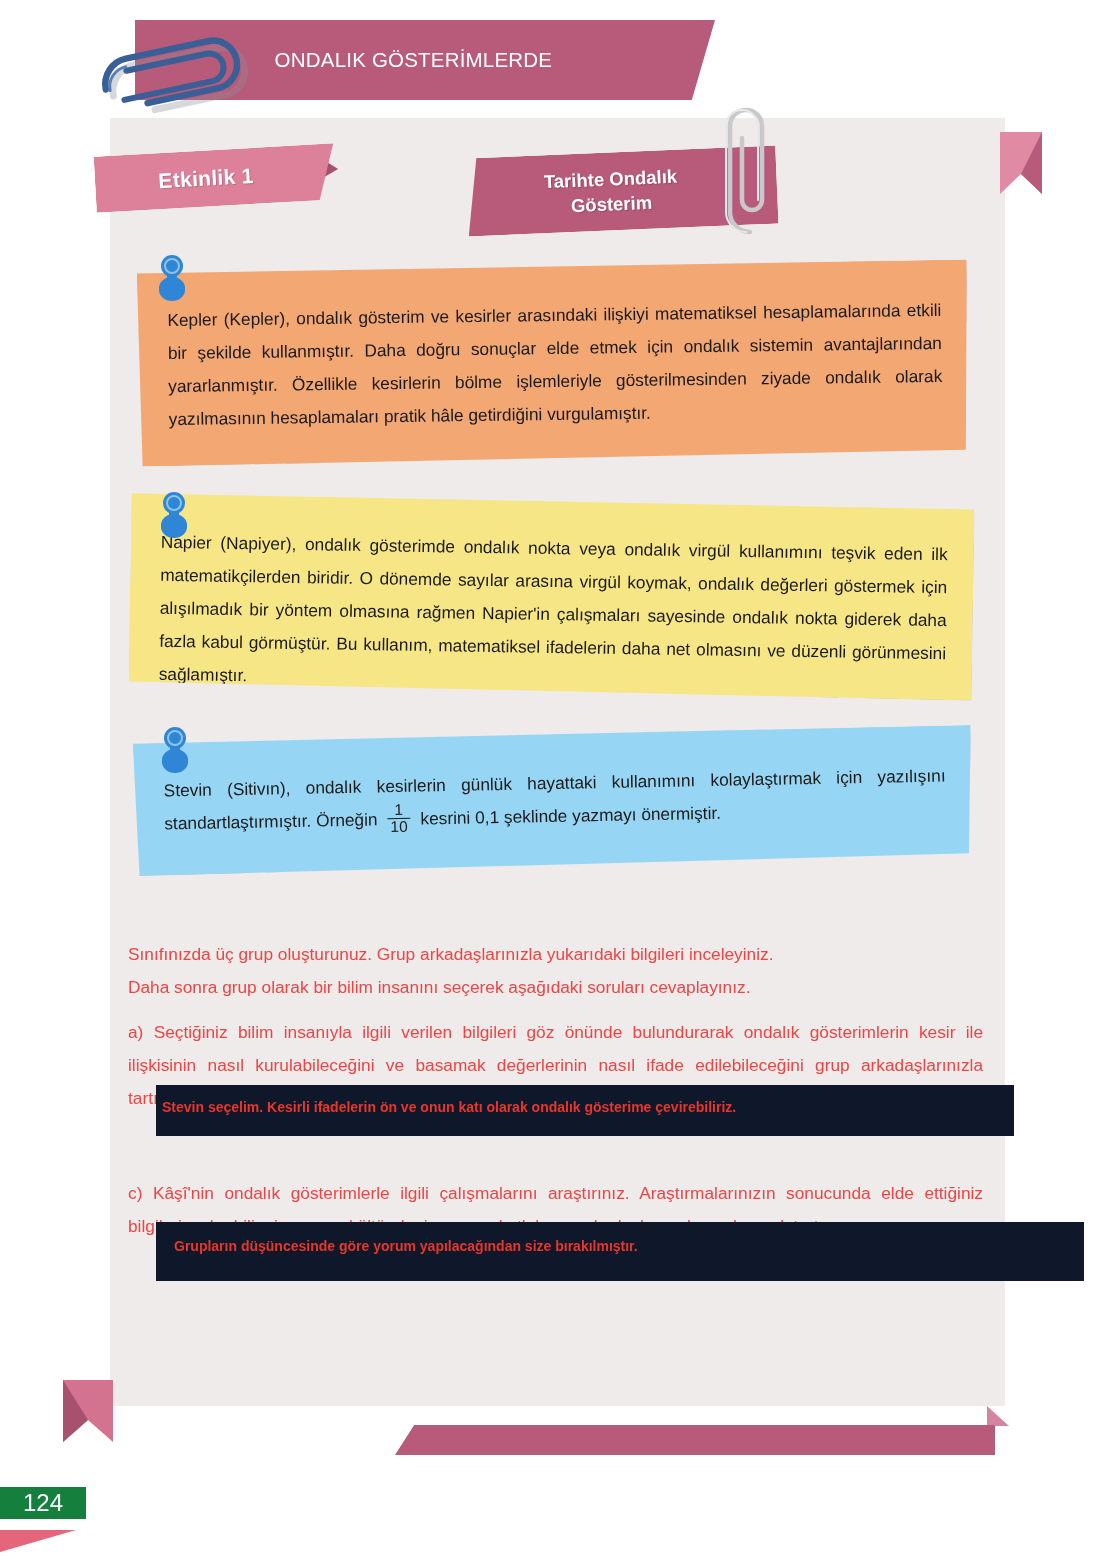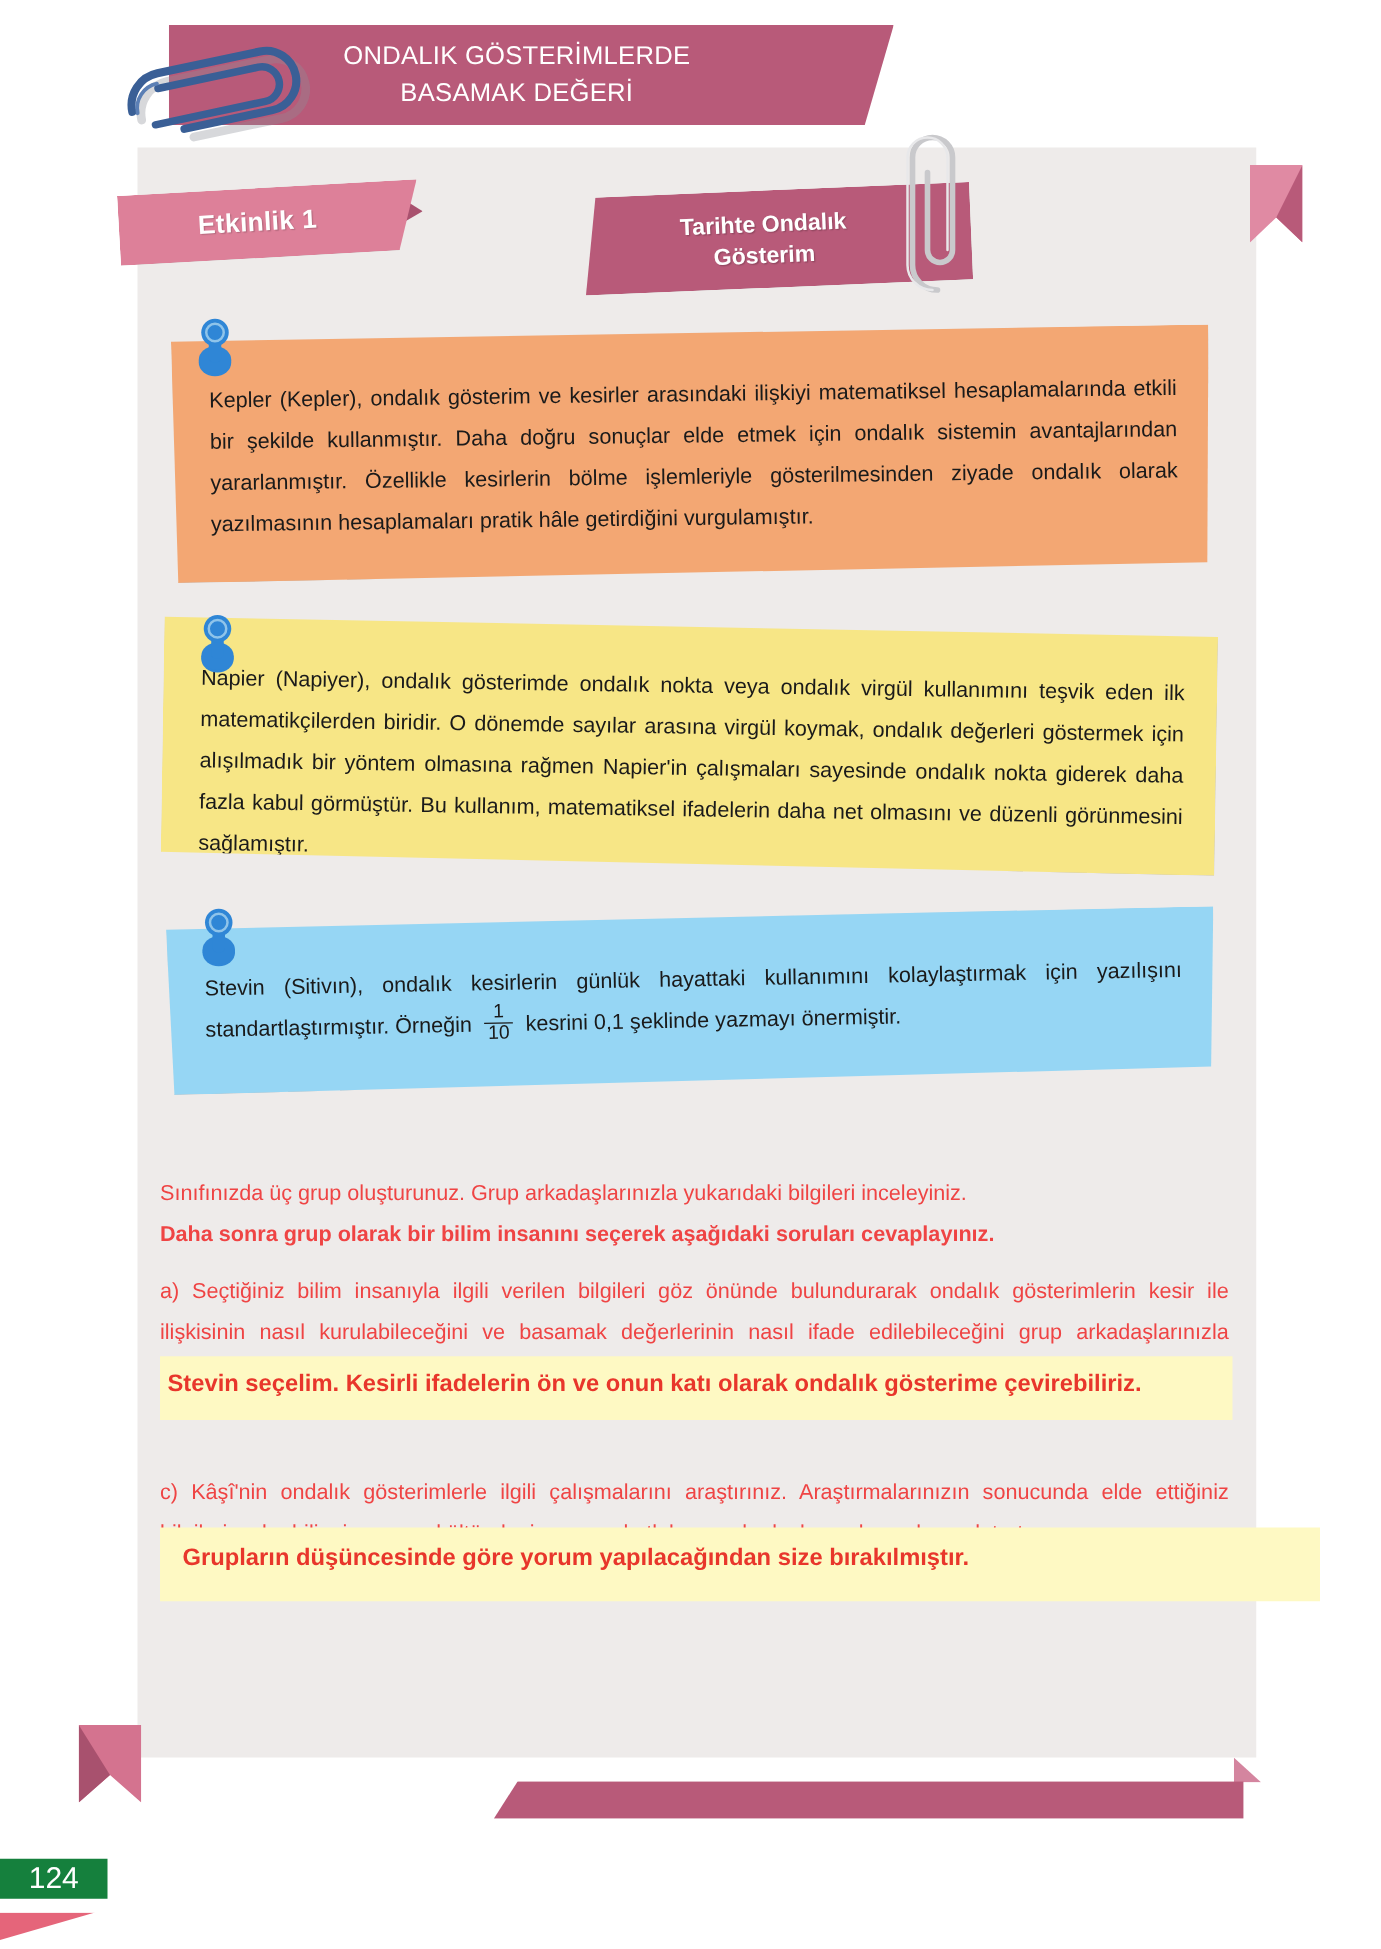--- a/index.html
+++ b/index.html
@@ -226,32 +226,33 @@
     width: 855px;
     font-size: 17.3px;
     line-height: 33px;
     color: #ef4444;
   }
   .body-text p {
     margin: 0 0 12px 0;
     text-align: justify;
     text-justify: inter-word;
   }
-  .body-text p.bold { font-weight: bold; margin-top: -12px; }
+  .body-text p.bold { font-weight: normal; margin-top: -12px; }
   .body-text p:last-child { margin-bottom: 0; }
 
   
   .answer {
     position: absolute;
-    background: #fef9c3;
+    background: #0f172a;
     color: #e8362b;
     font-weight: bold;
-    font-size: 19px;
+    font-size: 14px;
     line-height: 33px;
     z-index: 9;
+    margin-left: 28px;
   }
   .answer-1 {
     left: 128px;
     top: 1085px;
     width: 858px;
     padding: 6px 0 12px 6px;
     box-sizing: border-box;
   }
   .answer-2 {
     left: 128px;
@@ -329,21 +330,20 @@
   <div class="content-sheet"></div>
 
   <svg class="ribbon-right" viewBox="0 0 42 62">
     <polygon points="0,0 42,0 42,62 21,42 0,62" fill="#e08aa3"></polygon>
     <polygon points="21,42 42,62 42,0" fill="#b85a79"></polygon>
   </svg>
 
   <div class="title-banner">
     <div class="title-text">
       <span>ONDALIK GÖSTERİMLERDE</span>
-      <span>BASAMAK DEĞERİ</span>
     </div>
   </div>
 
   <svg class="clip-blue" viewBox="0 0 190 120">
     <g transform="translate(4,4)">
       <path d="M26,58 a26,26 0 0 1 26,-26 h84 a24,24 0 0 1 0,48 h-72" fill="none" stroke="#8c9099" stroke-width="7" stroke-linecap="round" opacity="0.35" transform="translate(6,8)"></path>
       <path d="M26,58 a26,26 0 0 1 26,-26 h84 a24,24 0 0 1 0,48 h-72" fill="none" stroke="#3a5f96" stroke-width="6.5" stroke-linecap="round"></path>
       <path d="M50,44 h82 a14,14 0 0 1 0,28 h-90" fill="none" stroke="#3a5f96" stroke-width="6" stroke-linecap="round"></path>
       <path d="M30,60 a20,20 0 0 1 20,-20" fill="none" stroke="#5b7fb5" stroke-width="3" stroke-linecap="round"></path>
     </g>

